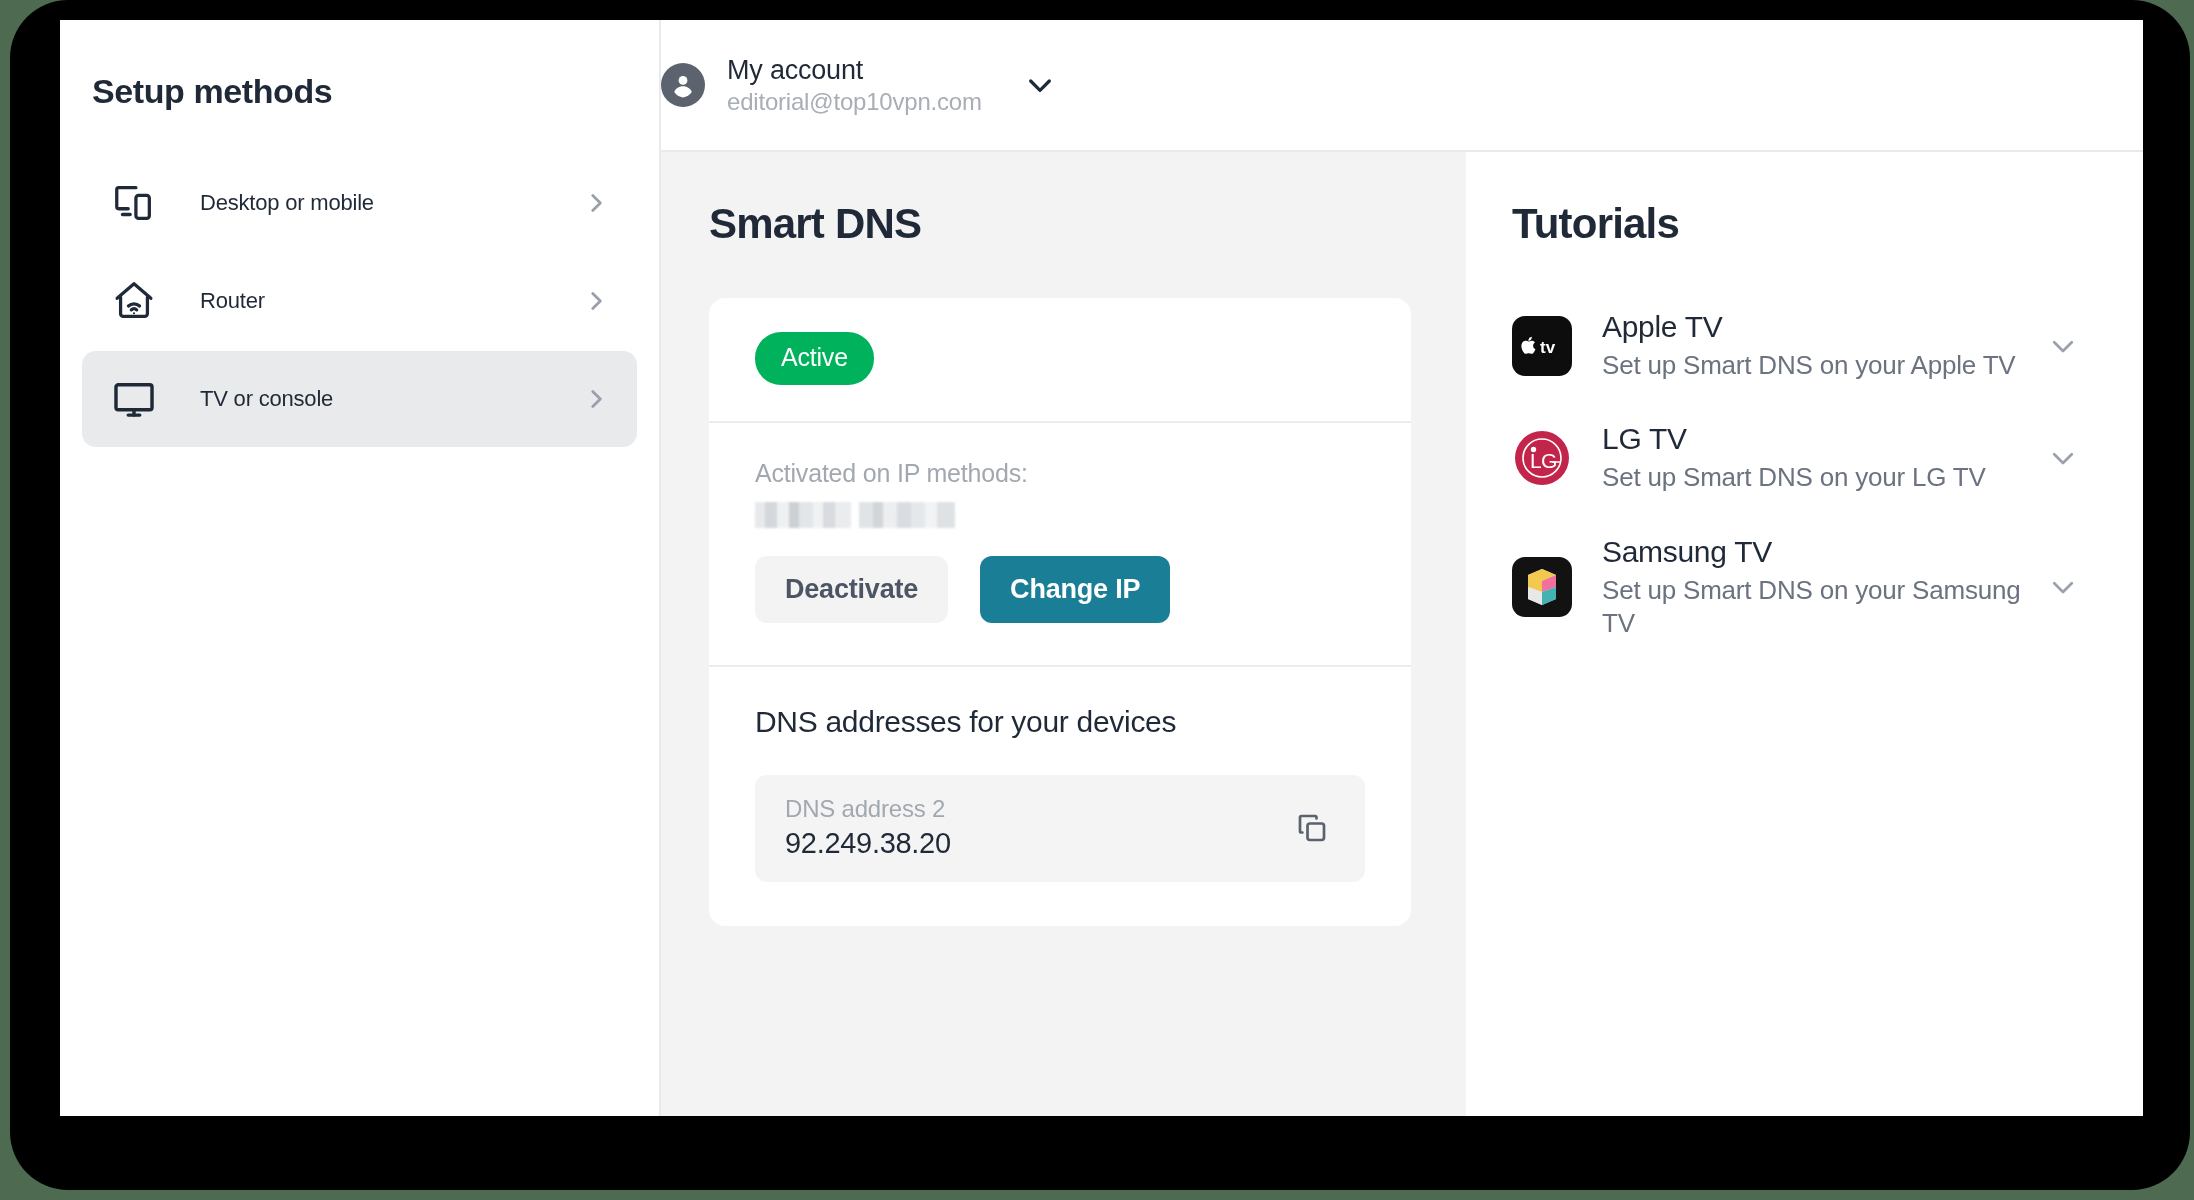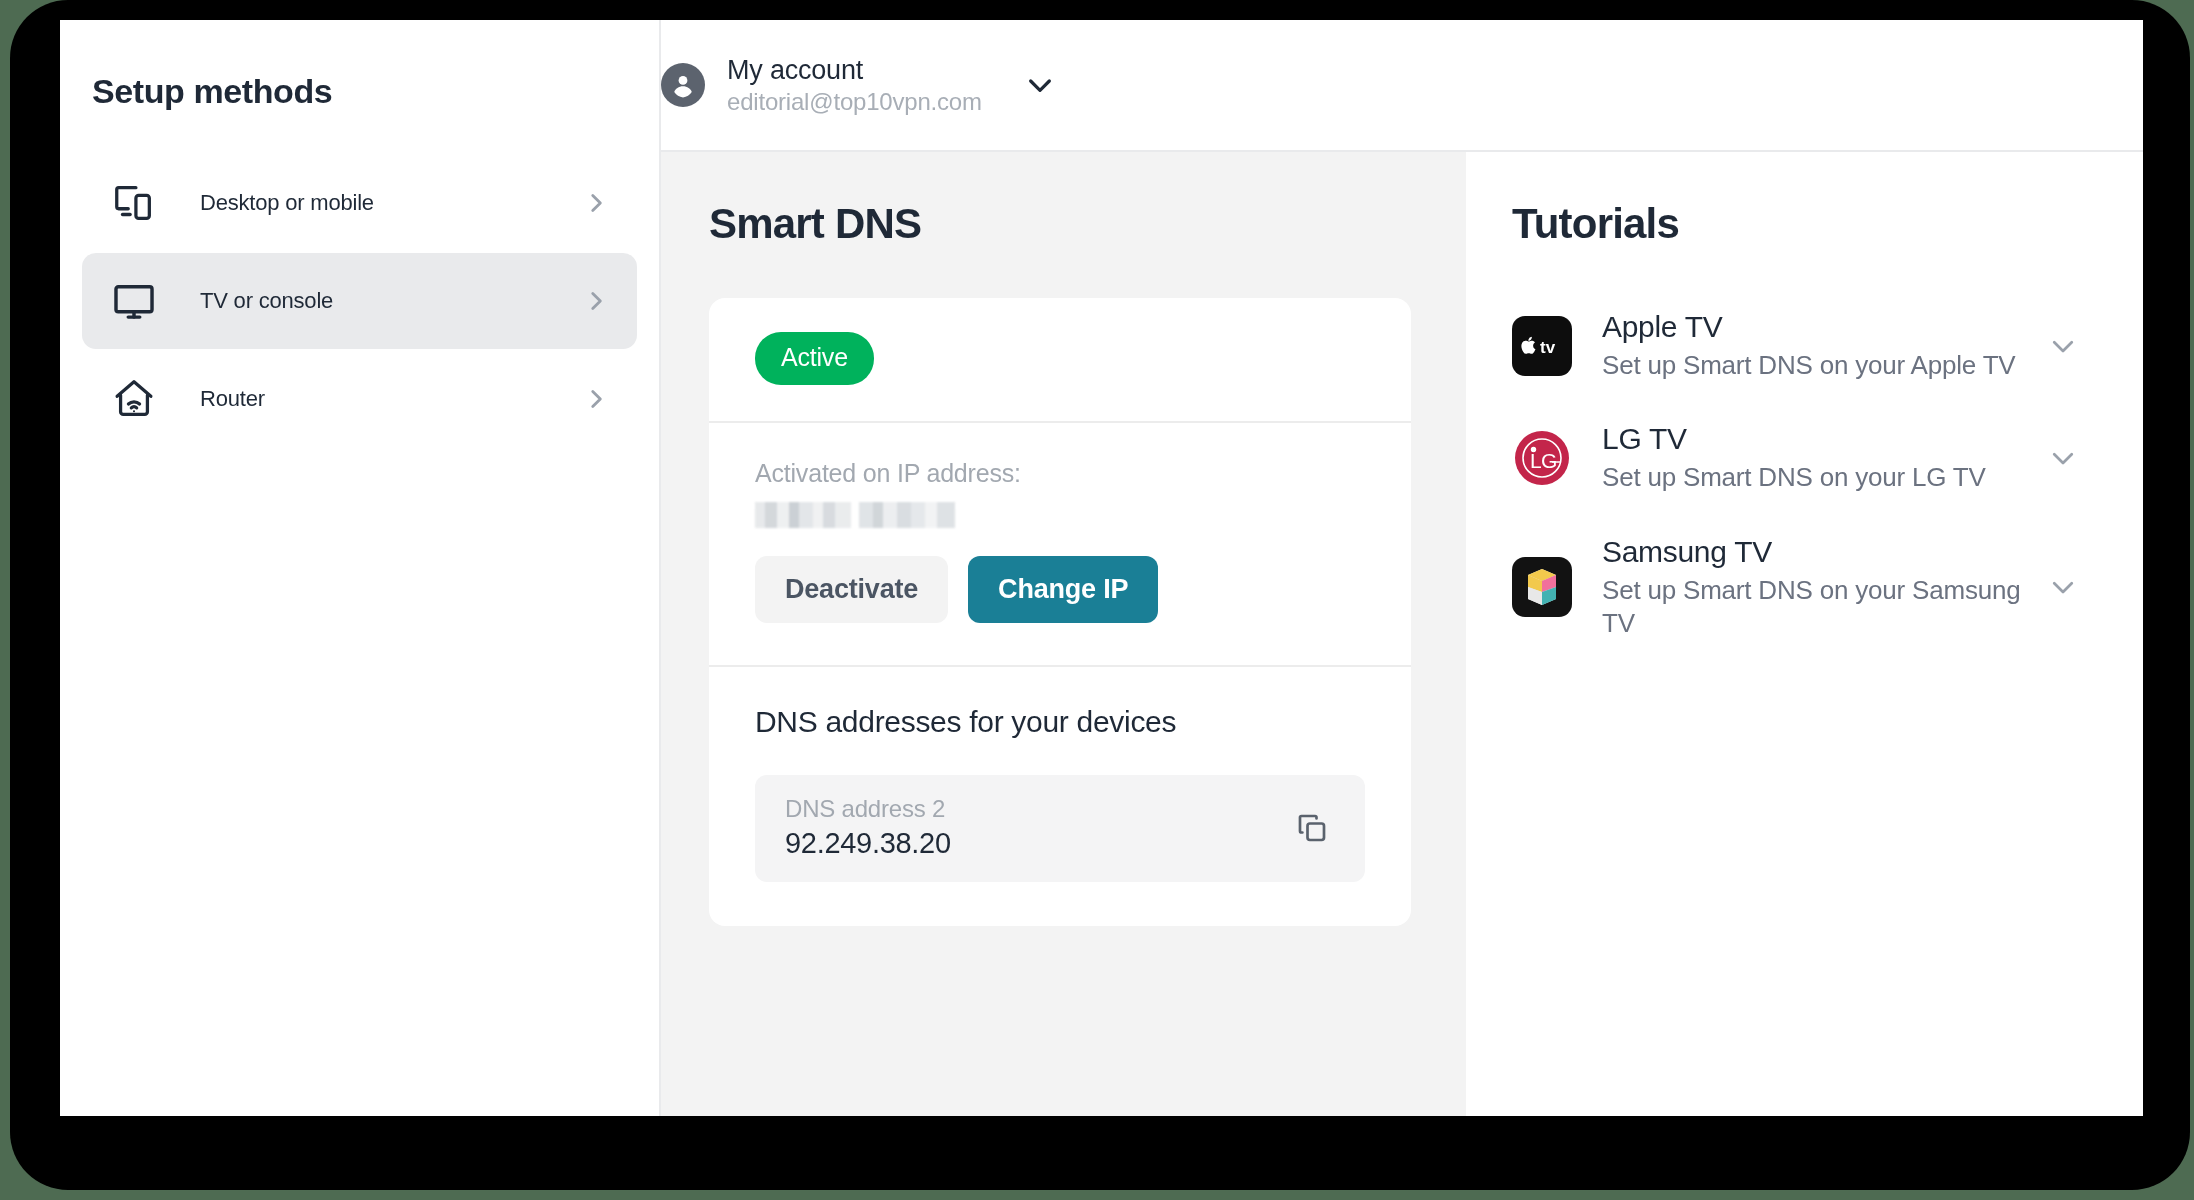--- a/index.html
+++ b/index.html
@@ -184,21 +184,21 @@
     background:
       linear-gradient(90deg,
         #e6e8ea 0 10px, #d2d6da 10px 22px, #eef0f1 22px 34px, #c9ced3 34px 44px,
         #e2e5e8 44px 58px, #f0f1f2 58px 68px, #d6dade 68px 80px, #e9ebed 80px 96px,
         #ffffff 96px 104px, #dfe3e6 104px 118px, #cfd4d8 118px 128px, #eceef0 128px 142px,
         #d8dce0 142px 156px, #e4e7ea 156px 170px, #f2f3f4 170px 182px, #dde1e4 182px 200px);
     filter: blur(1.2px);
     opacity: 0.95;
   }
 
-  .btn-row { display: flex; gap: 20px; }
+  .btn-row { display: flex; gap: 32px; }
 
   .btn {
     font-size: 27px;
     border: none;
     border-radius: 12px;
     cursor: pointer;
     letter-spacing: -0.2px;
     font-family: "Liberation Sans", sans-serif;
   }
   .btn-secondary {
@@ -300,36 +300,20 @@
 
         <div class="setup-item">
           <span class="setup-icon">
             <svg width="46" height="46" viewBox="0 0 24 24" fill="none" stroke="currentColor" stroke-width="1.7" stroke-linecap="round" stroke-linejoin="round">
               <path d="M13 4H4a1 1 0 0 0-1 1v9a1 1 0 0 0 1 1h5"></path>
               <path d="M6 18h4"></path>
               <rect x="13" y="8" width="7" height="12" rx="1.4"></rect>
             </svg>
           </span>
           <span class="setup-label">Desktop or mobile</span>
-          <span class="chev-right">
-            <svg width="26" height="26" viewBox="0 0 24 24" fill="none" stroke="currentColor" stroke-width="2.6" stroke-linecap="round" stroke-linejoin="round">
-                <polyline points="9 5 16 12 9 19"></polyline>
-              </svg>
-          </span>
-        </div>
-
-        <div class="setup-item selected">
-          <span class="setup-icon">
-            <svg width="46" height="46" viewBox="0 0 24 24" fill="none" stroke="currentColor" stroke-width="1.8" stroke-linecap="round" stroke-linejoin="round">
-              <rect x="2.6" y="4.6" width="18.8" height="13" rx="1.2"></rect>
-              <path d="M9 20.4h6"></path>
-              <path d="M12 17.6v2.8"></path>
-            </svg>
-          </span>
-          <span class="setup-label">TV or console</span>
           <span class="chev-right">
             <svg width="26" height="26" viewBox="0 0 24 24" fill="none" stroke="currentColor" stroke-width="2.6" stroke-linecap="round" stroke-linejoin="round">
                 <polyline points="9 5 16 12 9 19"></polyline>
               </svg>
           </span>
         </div>
 
         <div class="setup-item">
           <span class="setup-icon">
             <svg width="46" height="46" viewBox="0 0 24 24" fill="none" stroke="currentColor" stroke-width="1.7" stroke-linecap="round" stroke-linejoin="round">
@@ -341,20 +325,36 @@
             </svg>
           </span>
           <span class="setup-label">Router</span>
           <span class="chev-right">
             <svg width="26" height="26" viewBox="0 0 24 24" fill="none" stroke="currentColor" stroke-width="2.6" stroke-linecap="round" stroke-linejoin="round">
                 <polyline points="9 5 16 12 9 19"></polyline>
               </svg>
           </span>
         </div>
 
+        <div class="setup-item selected">
+          <span class="setup-icon">
+            <svg width="46" height="46" viewBox="0 0 24 24" fill="none" stroke="currentColor" stroke-width="1.8" stroke-linecap="round" stroke-linejoin="round">
+              <rect x="2.6" y="4.6" width="18.8" height="13" rx="1.2"></rect>
+              <path d="M9 20.4h6"></path>
+              <path d="M12 17.6v2.8"></path>
+            </svg>
+          </span>
+          <span class="setup-label">TV or console</span>
+          <span class="chev-right">
+            <svg width="26" height="26" viewBox="0 0 24 24" fill="none" stroke="currentColor" stroke-width="2.6" stroke-linecap="round" stroke-linejoin="round">
+                <polyline points="9 5 16 12 9 19"></polyline>
+              </svg>
+          </span>
+        </div>
+
       </nav>
     </aside>
 
     <div class="right-area">
 
       <header class="header">
         <div class="account">
           <span class="avatar">
             <svg width="30" height="30" viewBox="0 0 24 24" fill="#ffffff">
               <circle cx="12" cy="8.3" r="3.5"></circle>
@@ -378,21 +378,21 @@
         <section class="main-col">
           <h1 class="main-title">Smart DNS</h1>
 
           <div class="card">
 
             <div class="card-top">
               <span class="badge">Active</span>
             </div>
 
             <div class="card-mid">
-              <div class="activated-label">Activated on IP address:</div>
+              <div class="activated-label">Activated on IP methods:</div>
               <div class="redacted"></div>
               <div class="btn-row">
                 <button class="btn btn-secondary">Deactivate</button>
                 <button class="btn btn-primary">Change IP</button>
               </div>
             </div>
 
             <div class="card-bottom">
               <div class="section-heading">DNS addresses for your devices</div>
 

